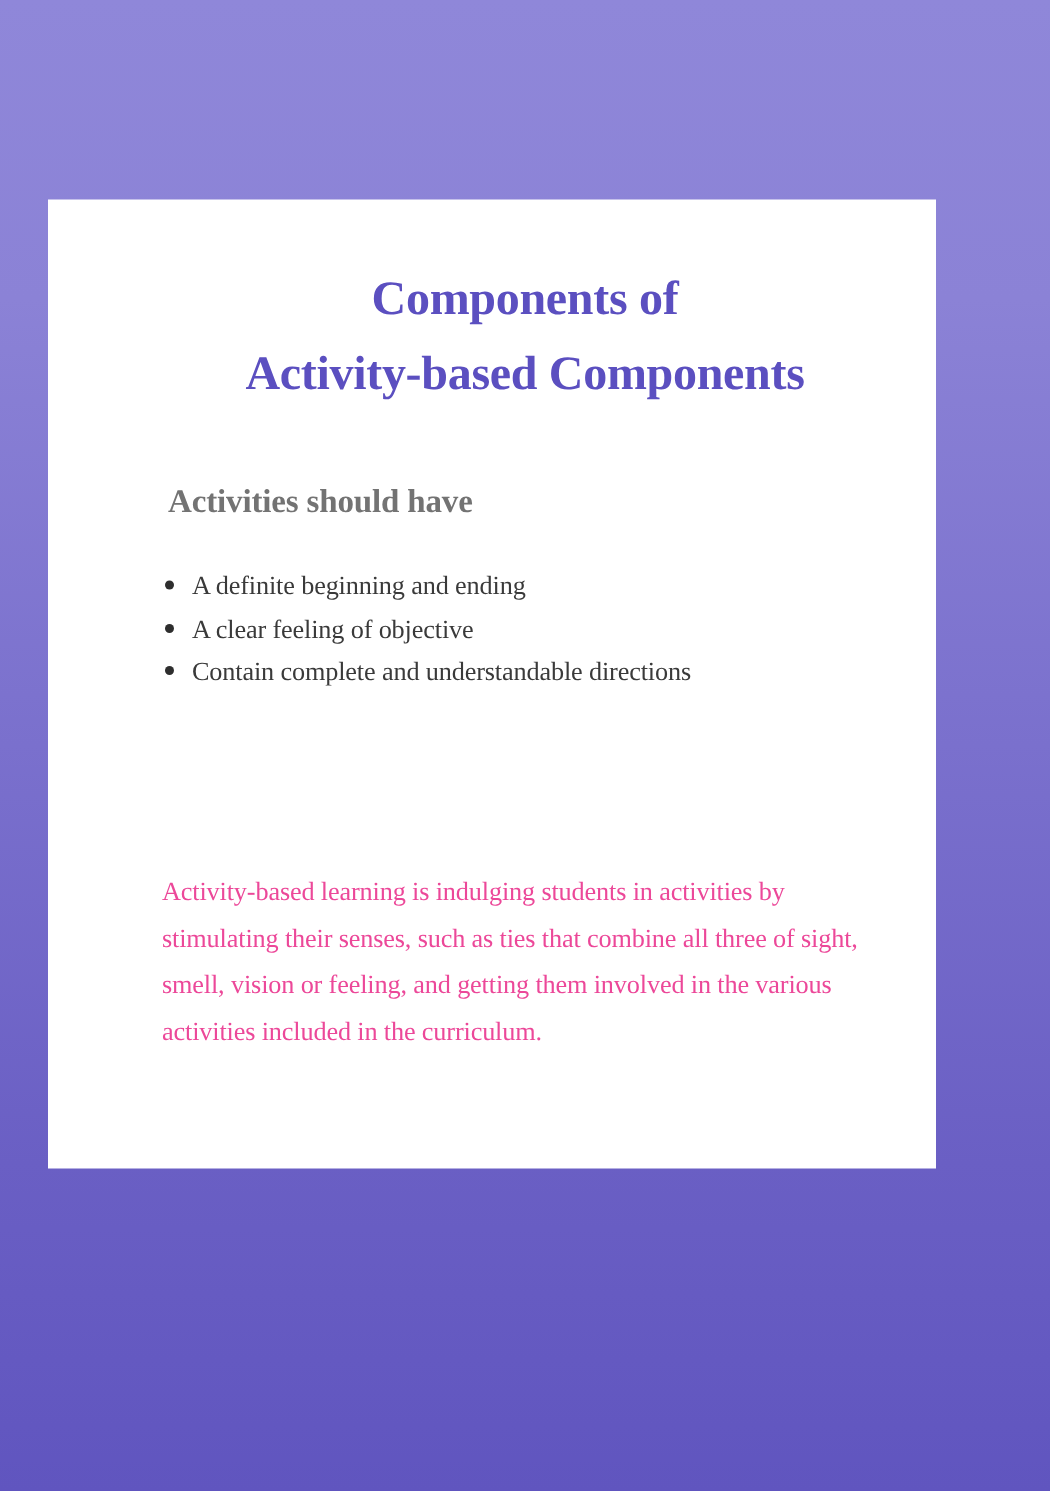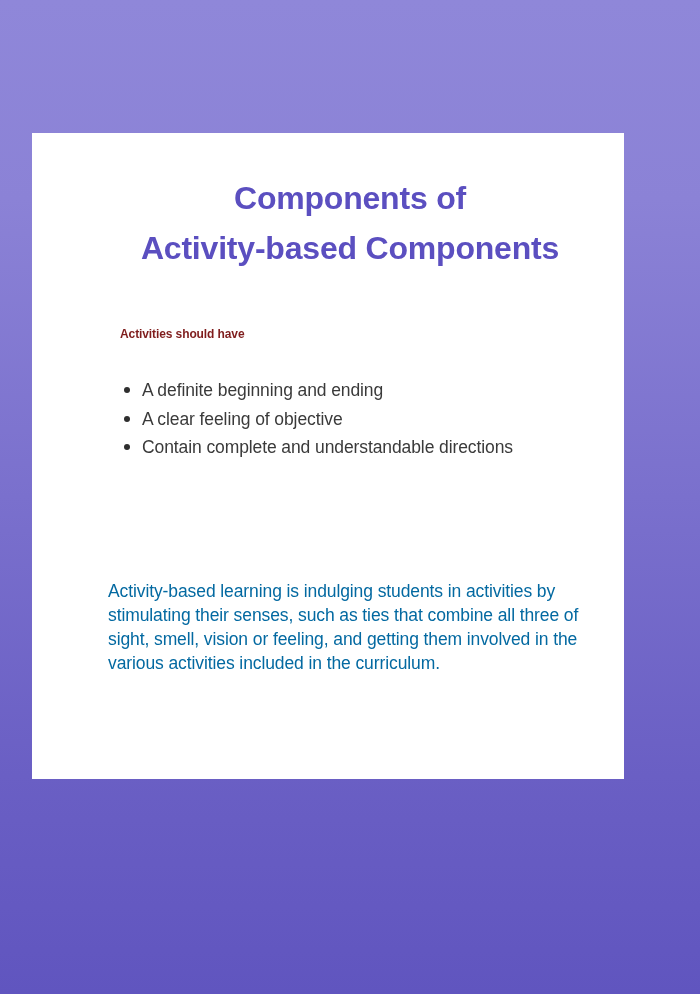--- a/index.html
+++ b/index.html
@@ -22,52 +22,53 @@
   }
 
   #card {
     position: absolute;
     left: 32px;
     top: 133px;
     width: 592px;
     height: 646px;
     background: #ffffff;
     box-sizing: border-box;
+    font-family: Liberation Serif, serif;
   }
 
   #title-block {
     position: absolute;
     left: 0;
     top: 40px;
     width: 636px;
     text-align: center;
   }
   .title-line {
     display: block;
     color: #5b4fc0;
     font-size: 32px;
     font-weight: bold;
     line-height: 50px;
     letter-spacing: -0.2px;
   }
 
   #subheading {
     position: absolute;
-    left: 88px;
+    left: 80px;
     top: 189px;
-    color: #7f1d1d;
-    font-size: 12px;
+    color: #737373;
+    font-size: 22px;
     font-weight: bold;
     line-height: 24px;
     letter-spacing: -0.1px;
   }
 
   #bullet-list {
     position: absolute;
-    left: 80px;
+    left: 66px;
     top: 243px;
     width: 500px;
     margin: 0;
     padding: 0 0 0 30px;
     list-style: none;
   }
   #bullet-list li {
     position: relative;
     color: #3a3a3a;
     font-size: 17.5px;
@@ -84,23 +85,23 @@
     border-radius: 50%;
     background: #2e2e2e;
   }
 
   #body-paragraph {
     position: absolute;
     left: 76px;
     top: 446px;
     width: 492px;
     margin: 0;
-    color: #0369a1;
+    color: #ec4899;
     font-size: 17.5px;
-    line-height: 24px;
+    line-height: 31px;
     letter-spacing: -0.1px;
   }
 </style>
 </head>
 <body>
 
 <div id="slide-root">
 
   <div id="card">
 

